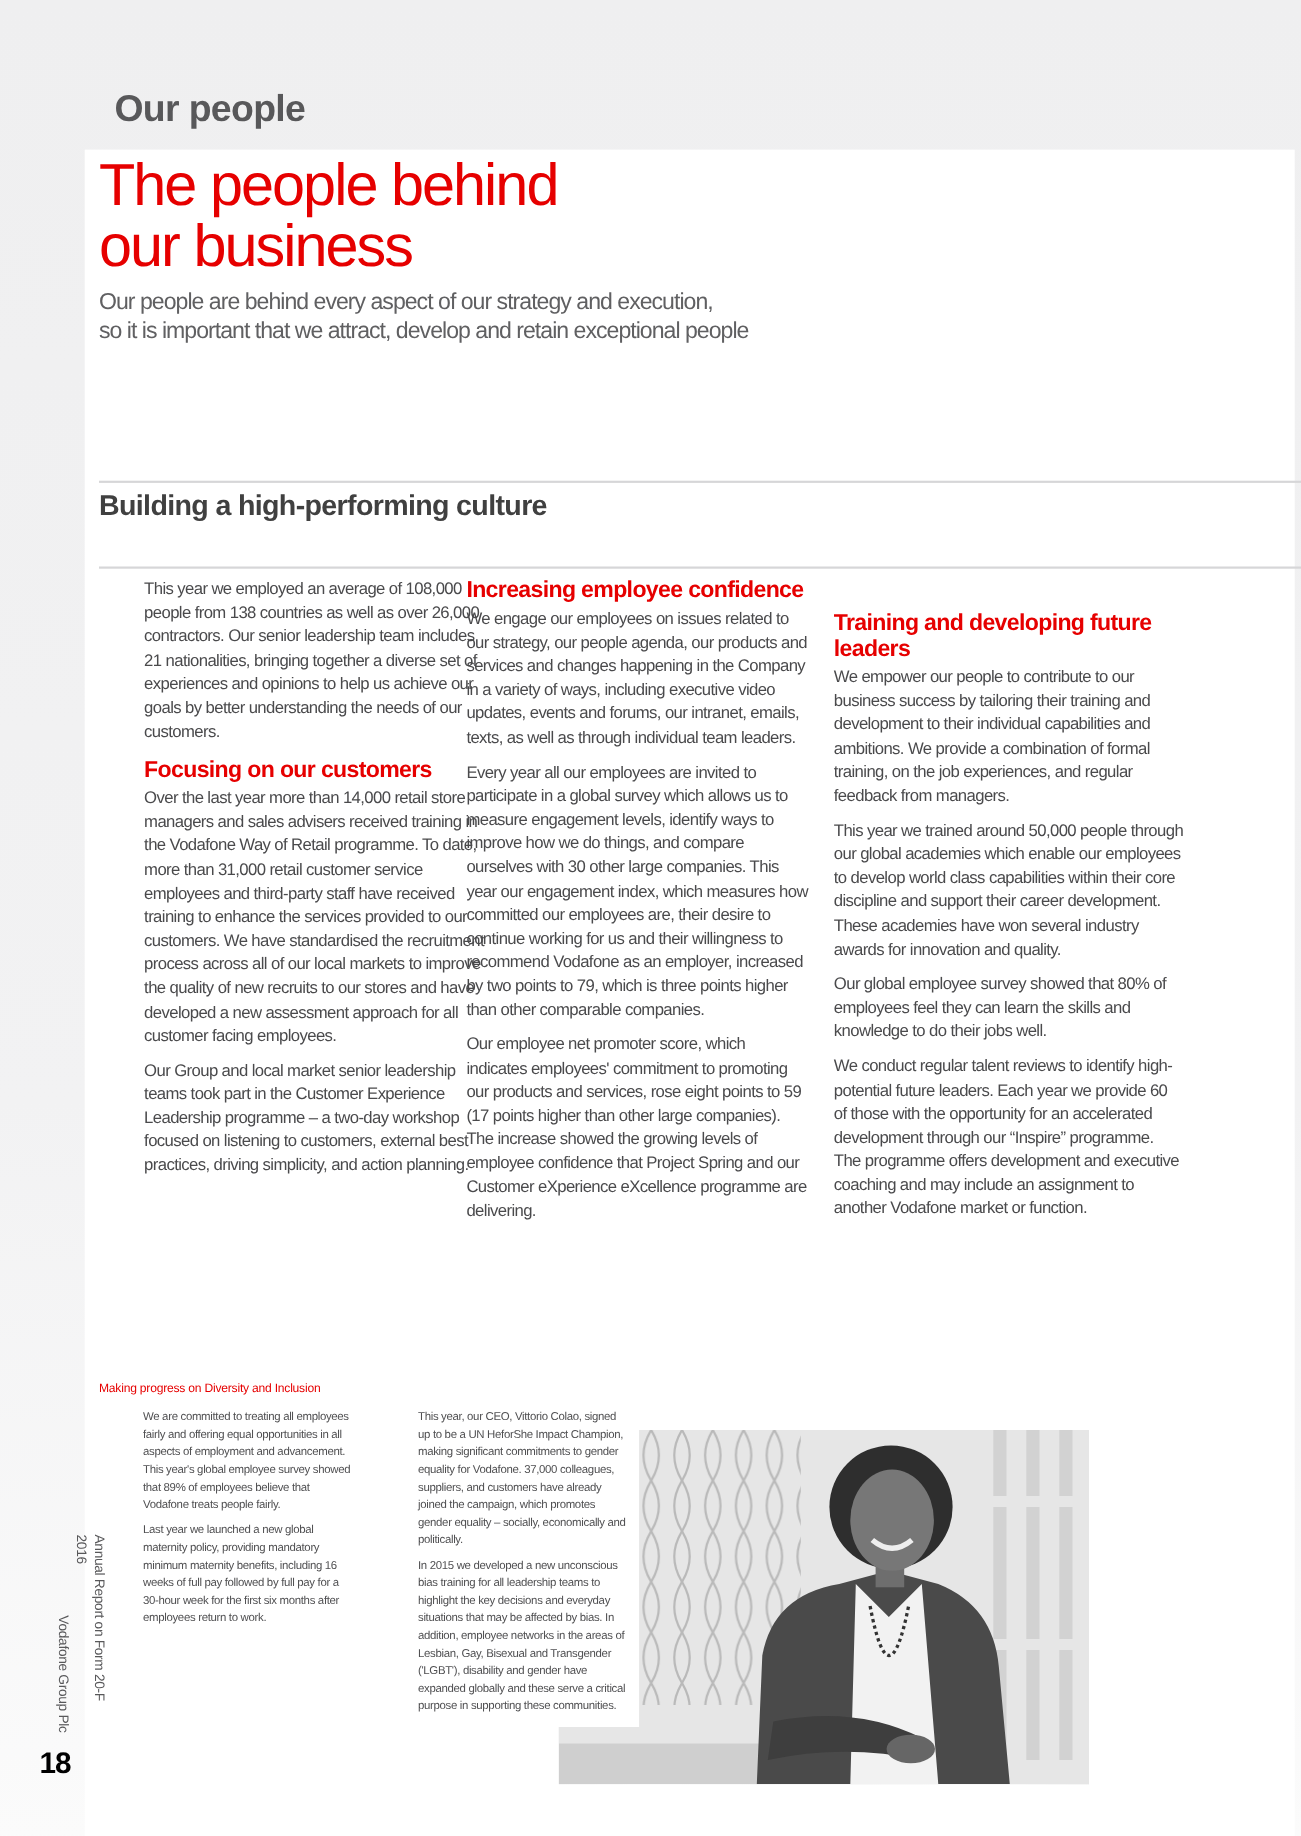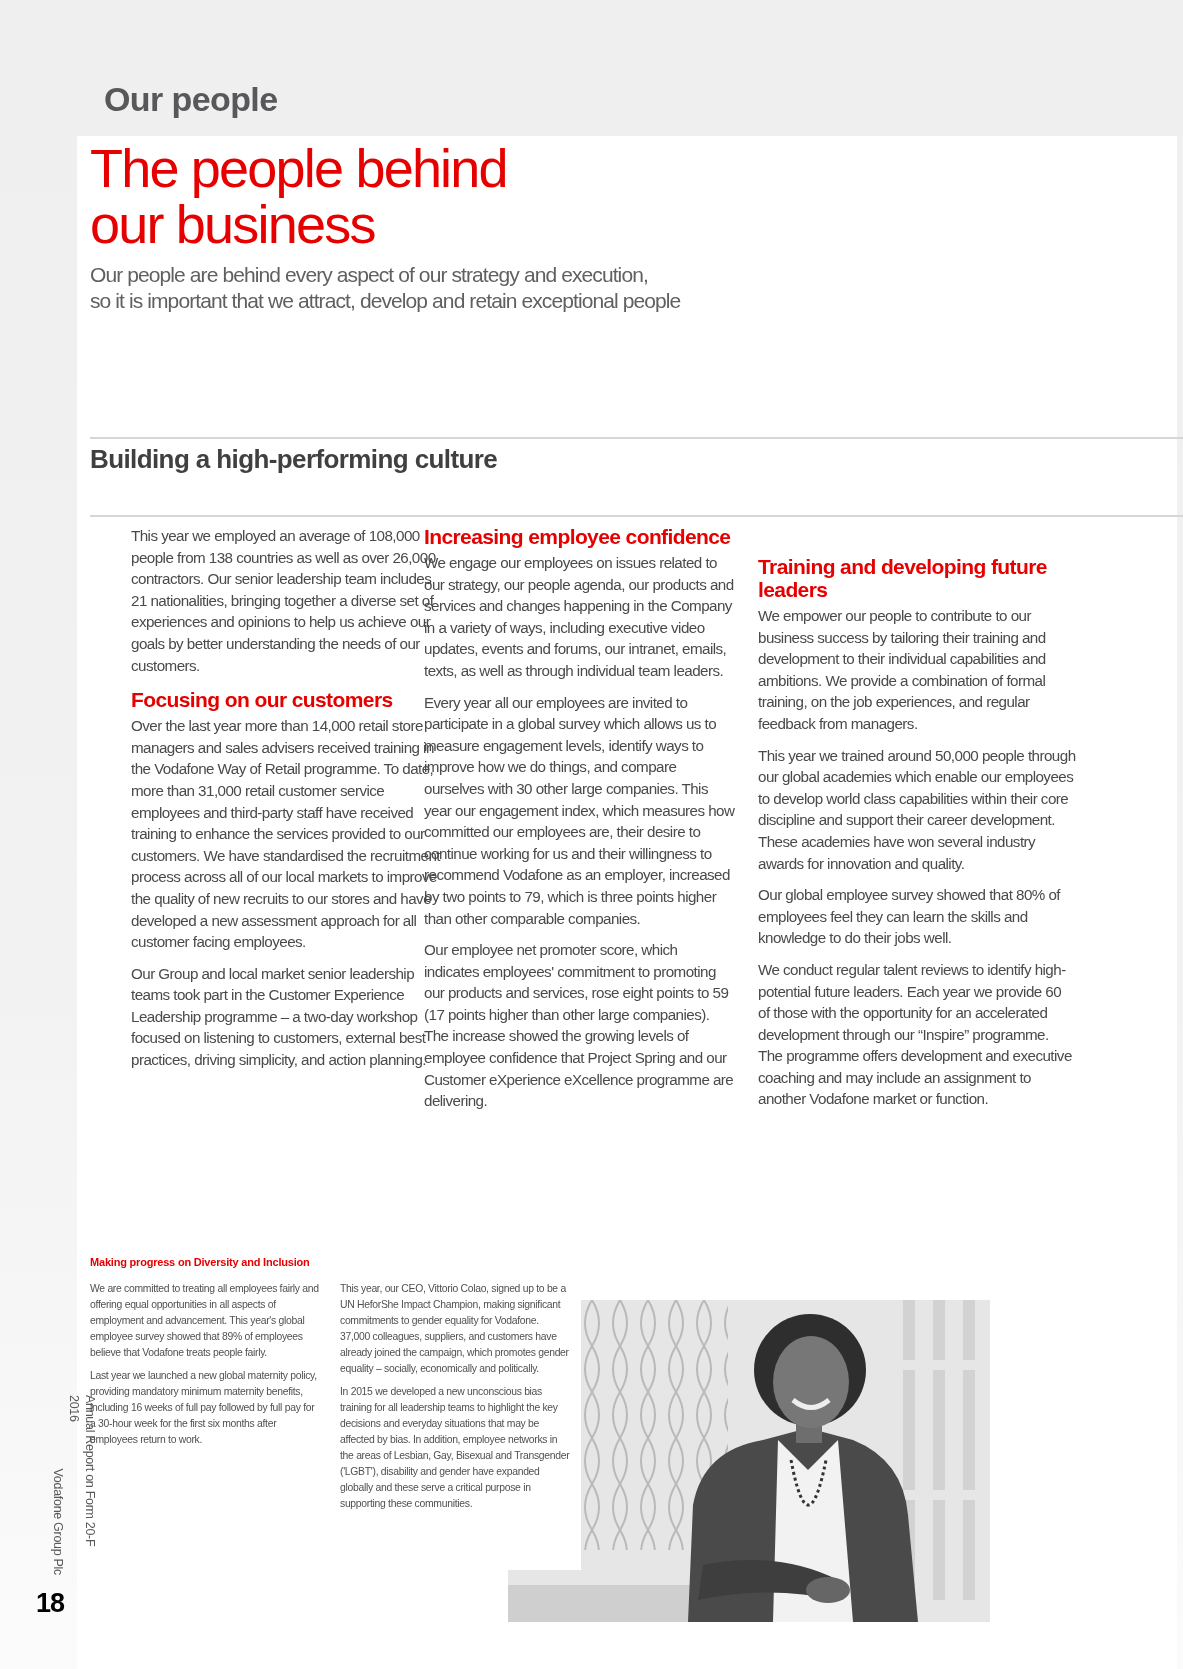--- a/index.html
+++ b/index.html
@@ -59,27 +59,27 @@
   }
   .para {
     font-size: 15.2px; line-height: 21.6px; letter-spacing: -0.55px;
     color: #4a4a4c; margin-bottom: 10px;
   }
   .col-1 .sub-head { margin-top: 12px; }
 
   
   .div-title {
     left: 90px; top: 1256px;
-    font-size: 11px; font-weight: bold; color: #e60000; letter-spacing: -0.2px;
+    font-size: 11px; font-weight: normal; color: #e60000; letter-spacing: -0.2px;
   }
   .div-col-1 { left: 90px; top: 1281px; width: 230px; }
   .div-col-2 { left: 340px; top: 1281px; width: 230px; }
   .small {
     font-size: 10.4px; line-height: 16px; letter-spacing: -0.3px;
-    color: #505052; margin-bottom: 7px;
+    color: #505052; margin-bottom: 7px; margin-left: 40px;
   }
 
   
   .photo {
     left: 508px; top: 1300px; width: 482px; height: 322px;
     overflow: hidden;
     background: linear-gradient(100deg, #d2d2d2 0%, #ececec 25%, #e2e2e2 45%, #f4f4f4 75%, #cfcfcf 100%);
   }
   .photo-text-panel {
     left: 330px; top: 1291px; width: 251px; height: 279px;

